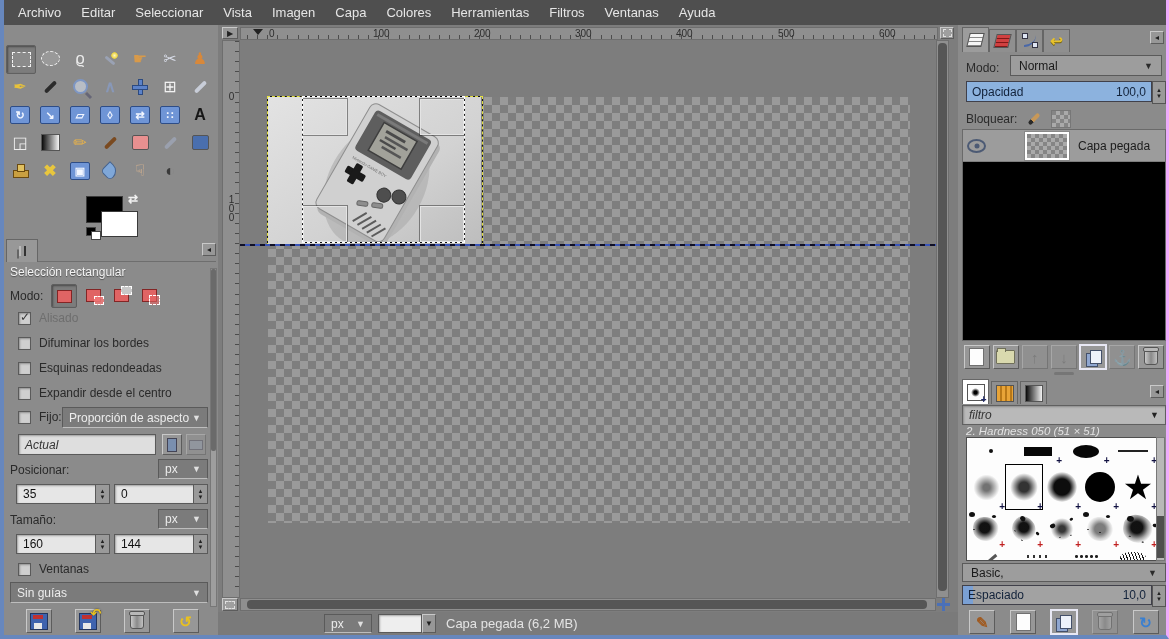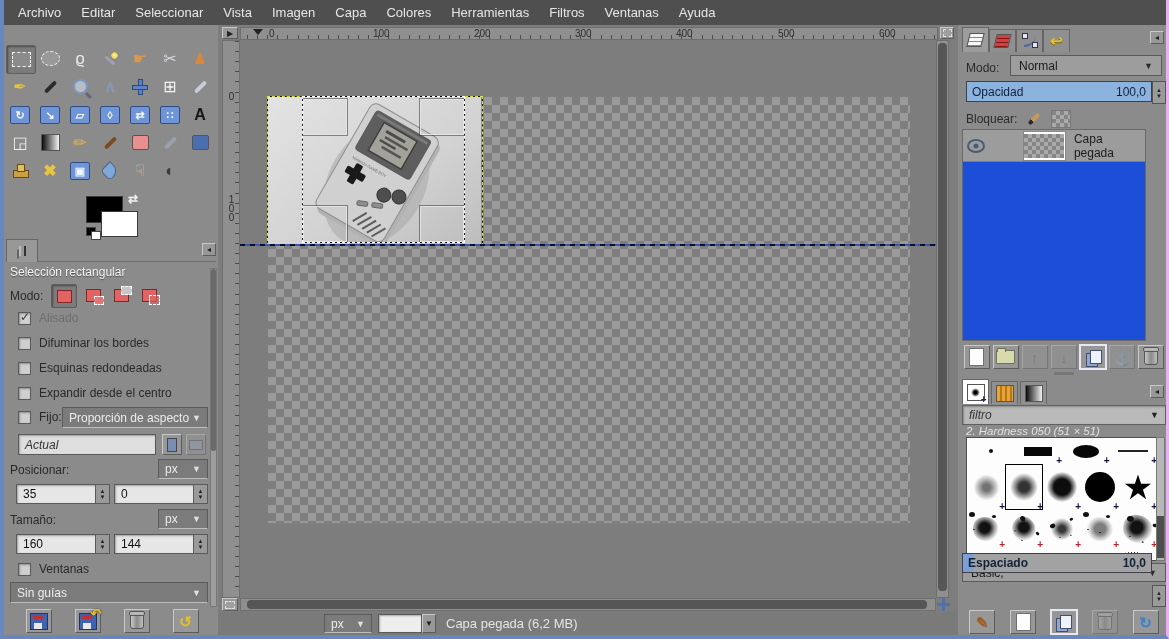--- a/index.html
+++ b/index.html
@@ -657,21 +657,21 @@
       </div>
 
     <div class="optrow" style="left:8px;top:85px;">
       <span class="lbl">Bloquear:</span>
       <span class="locktool">
           <span class="i-brushstick"></span>
         </span>
       <span class="locktool checker-sm" style="border:1px solid #777;"></span>
     </div>
 
-    <div class="abs" style="left:4px;top:104px;width:184px;height:212px;background:#1d4ed8;border:1px solid #6a6a6a;box-sizing:border-box;">
+    <div class="abs" style="left:4px;top:104px;width:204px;height:212px;background:#000000;border:1px solid #6a6a6a;box-sizing:border-box;">
       <div class="layerrow" style="left:0;top:0;width:100%;height:32px;box-sizing:border-box;padding:0 4px;gap:8px;">
         <span class="eye"></span>
         <span class="thumbwrap" style="margin-left:30px;">
             <span class="checker-sm" style="width:40px;height:24px;display:block;"></span>
           </span>
         <span>Capa pegada</span>
       </div>
     </div>
 
     <div id="layer-buttons" class="abs" style="left:4px;top:320px;width:204px;display:flex;justify-content:space-around;">
@@ -797,21 +797,21 @@
       </div>
     <div id="bgrid-scroll">
         <div class="thumb"></div>
       </div>
 
     <div class="dlight abs" style="left:4px;top:538px;width:204px;height:19px;">
       <span>Basic,</span>
         <span class="arr">▼</span>
     </div>
 
-    <div class="sliderbar" style="left:4px;top:528px;width:190px;height:20px;background:linear-gradient(90deg,#7aa0d4 0 10px,#a2a2a2 10px);font-weight:bold;">
+    <div class="sliderbar" style="left:4px;top:560px;width:190px;height:20px;background:linear-gradient(90deg,#7aa0d4 0 10px,#a2a2a2 10px);">
       <span>Espaciado</span>
       <span style="margin-left:auto;">10,0</span>
     </div>
     <div class="spinner abs" style="left:194px;top:560px;width:12px;height:20px;border:1px solid #555;">
         <span>▲</span>
         <span>▼</span>
       </div>
 
     <div id="brush-buttons" class="abs" style="left:4px;top:585px;width:204px;display:flex;justify-content:space-around;">
         <div class="btn3d" style="width: 26px; height: 24px; position: relative;">

